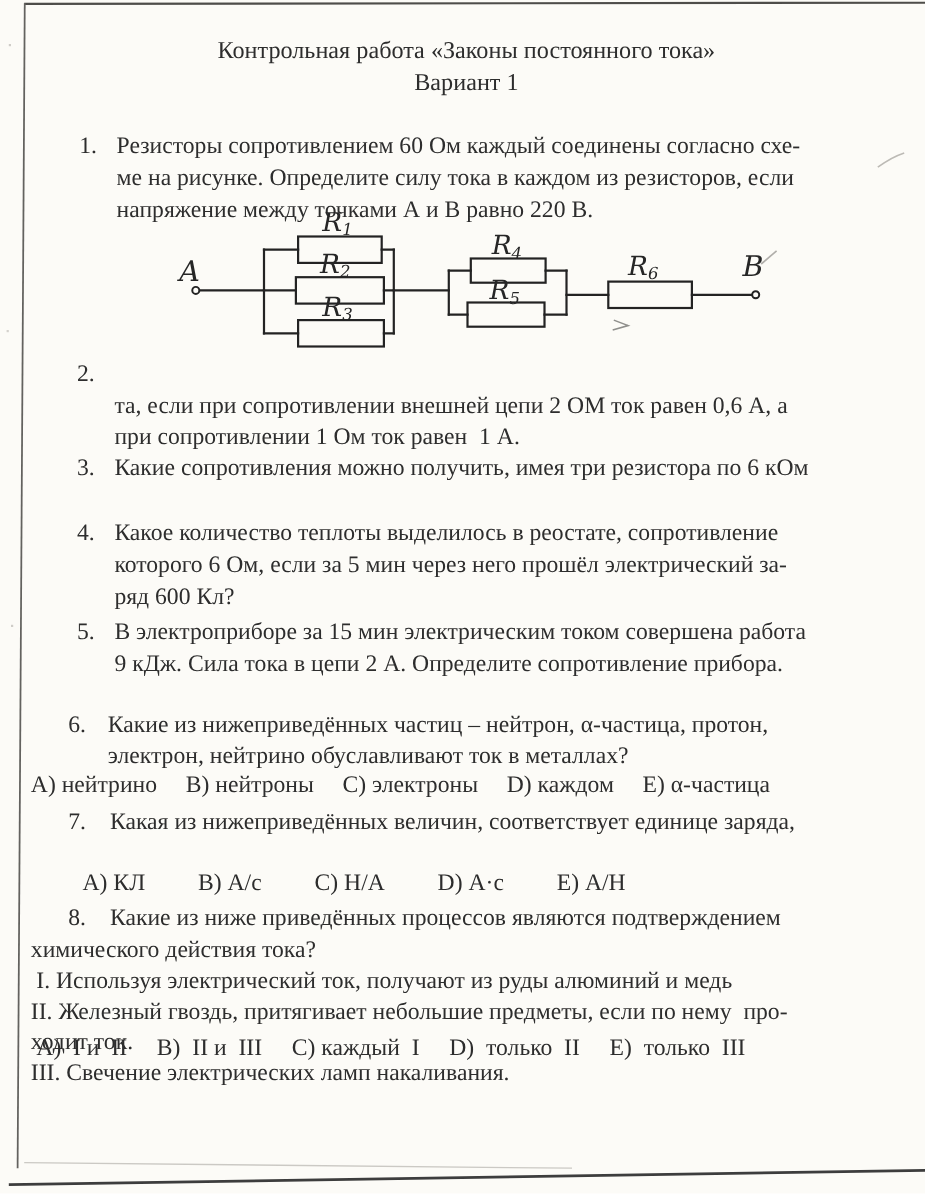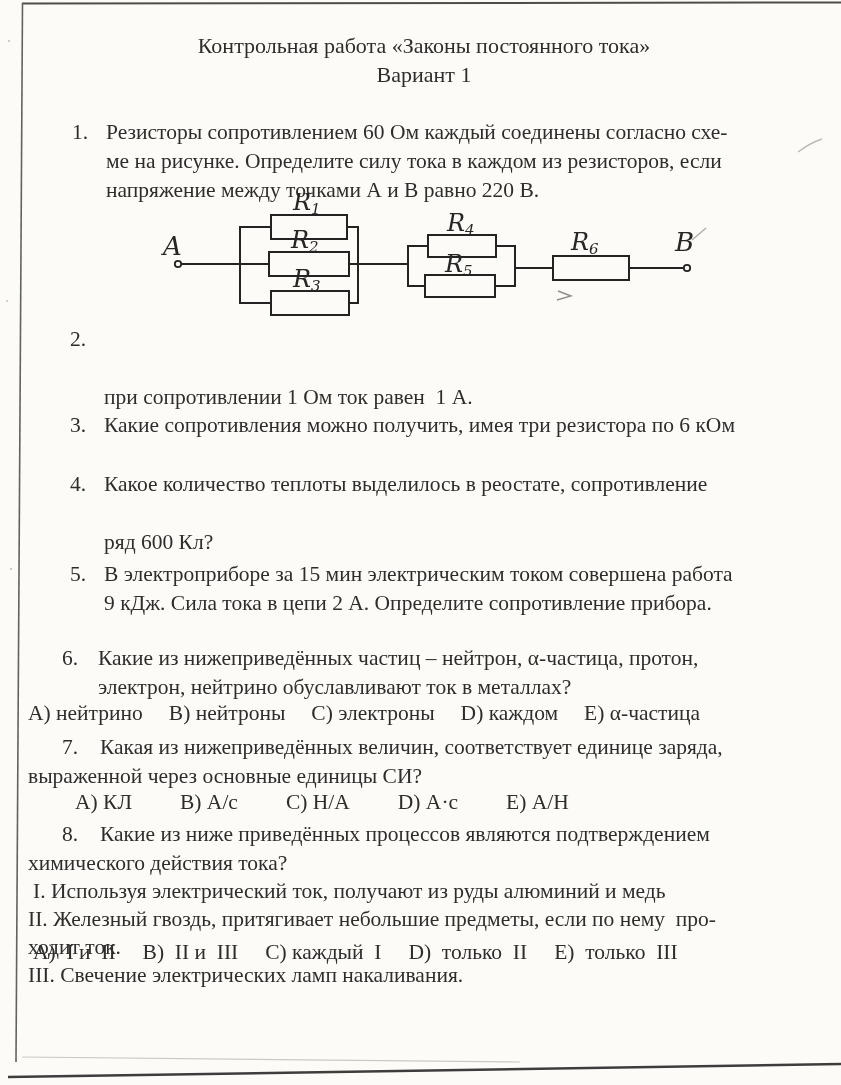--- a/index.html
+++ b/index.html
@@ -86,47 +86,48 @@
     <text class="tlabel" x="550" y="58">B</text>
     <text class="rlabel" x="168" y="17"><tspan>R</tspan><tspan class="rsub" dy="4">1</tspan></text>
     <text class="rlabel" x="166" y="55"><tspan>R</tspan><tspan class="rsub" dy="4">2</tspan></text>
     <text class="rlabel" x="168" y="94"><tspan>R</tspan><tspan class="rsub" dy="4">3</tspan></text>
     <text class="rlabel" x="322" y="38"><tspan>R</tspan><tspan class="rsub" dy="4">4</tspan></text>
     <text class="rlabel" x="320" y="79"><tspan>R</tspan><tspan class="rsub" dy="4">5</tspan></text>
     <text class="rlabel" x="446" y="57"><tspan>R</tspan><tspan class="rsub" dy="4">6</tspan></text>
   </svg>
 
   <div class="line" style="left:70px;top:325px">2.</div>
+  <div class="line" style="left:104px;top:354px">та, если при сопротивлении внешней цепи 2 ОМ ток равен 0,6 А, а</div>
   <div class="line" style="left:104px;top:383px">при сопротивлении 1 Ом ток равен  1 А.</div>
 
   <div class="line" style="left:70px;top:411px">3.</div>
   <div class="line" style="left:104px;top:411px">Какие сопротивления можно получить, имея три резистора по 6 кОм</div>
 
   <div class="line" style="left:70px;top:470px">4.</div>
   <div class="line" style="left:104px;top:470px">Какое количество теплоты выделилось в реостате, сопротивление</div>
+  <div class="line" style="left:104px;top:499px">которого 6 Ом, если за 5 мин через него прошёл электрический за-</div>
   <div class="line" style="left:104px;top:528px">ряд 600 Кл?</div>
 
   <div class="line" style="left:70px;top:560px">5.</div>
   <div class="line" style="left:104px;top:560px">В электроприборе за 15 мин электрическим током совершена работа</div>
   <div class="line" style="left:104px;top:589px">9 кДж. Сила тока в цепи 2 А. Определите сопротивление прибора.</div>
 
   <div class="line" style="left:62px;top:644px">6.</div>
   <div class="line" style="left:98px;top:644px">Какие из нижеприведённых частиц – нейтрон, α-частица, протон,</div>
   <div class="line" style="left:98px;top:673px">электрон, нейтрино обуславливают ток в металлах?</div>
   <div class="optrow" style="left:28px;top:701px;gap:26px">
     <span>А) нейтрино</span>
     <span>В) нейтроны</span>
     <span>С) электроны</span>
     <span>D) каждом</span>
     <span>Е) α-частица</span>
   </div>
 
   <div class="line" style="left:62px;top:733px">7.</div>
   <div class="line" style="left:100px;top:733px">Какая из нижеприведённых величин, соответствует единице заряда,</div>
-  <div class="line" style="left:28px;top:762px">выраженной через основные единицы СИ?</div>
   <div class="optrow" style="left:75px;top:790px;gap:48px">
     <span>А) КЛ</span>
     <span>В) А/с</span>
     <span>С) Н/А</span>
     <span>D) А·с</span>
     <span>Е) А/Н</span>
   </div>
 
   <div class="line" style="left:62px;top:820px">8.</div>
   <div class="line" style="left:100px;top:820px">Какие из ниже приведённых процессов являются подтверждением</div>

